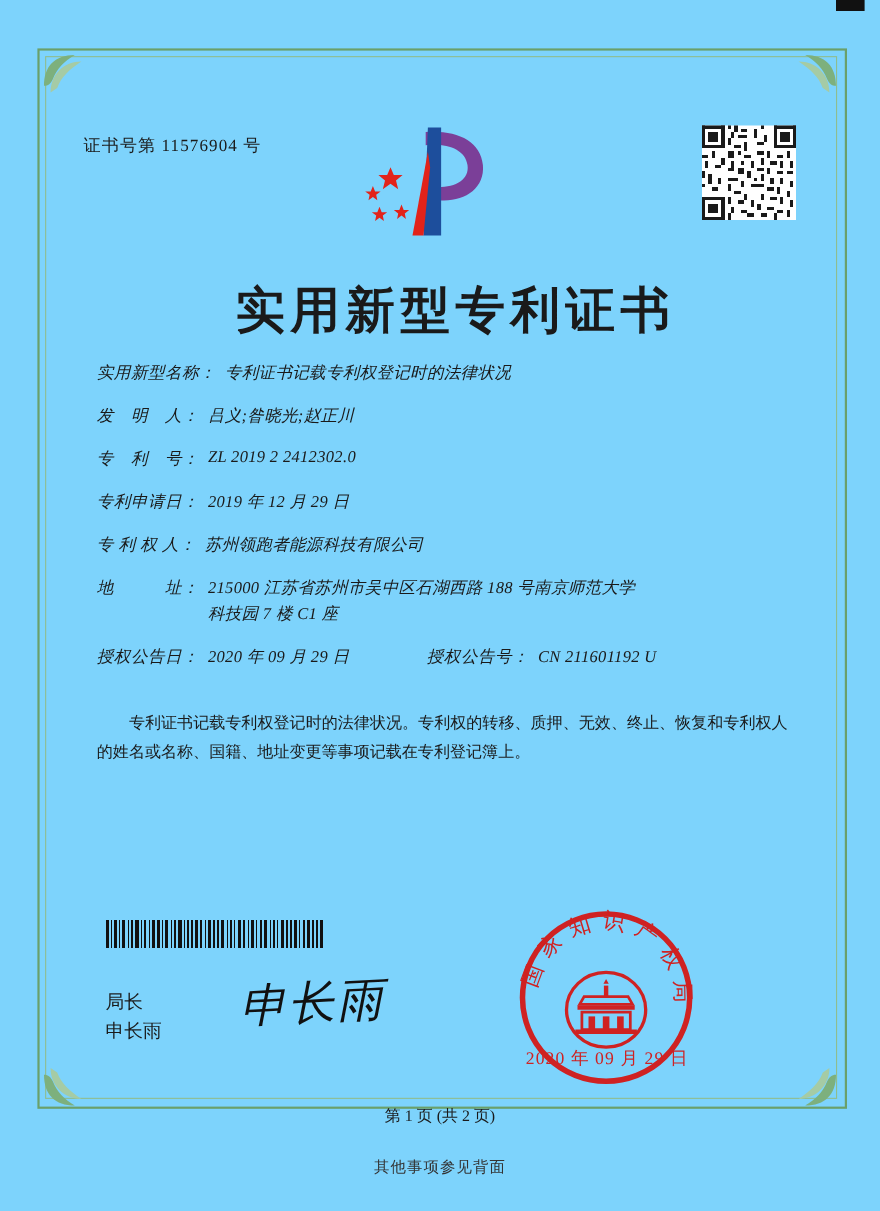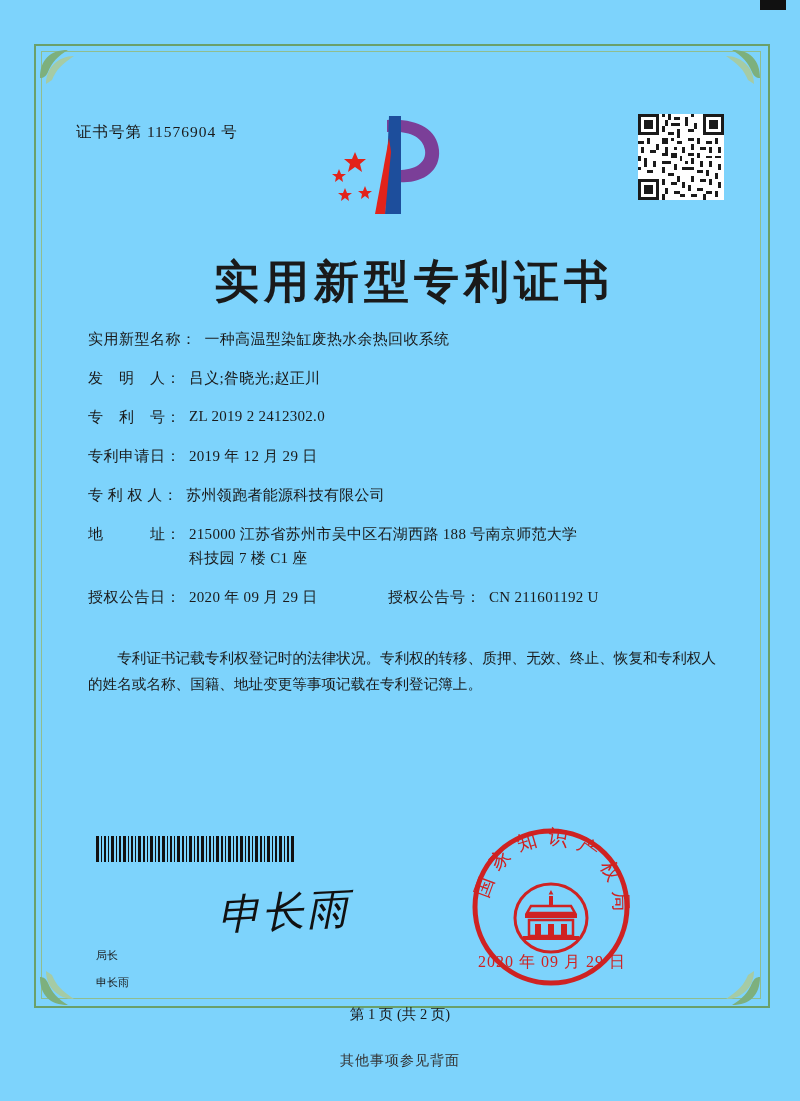--- a/index.html
+++ b/index.html
@@ -96,20 +96,21 @@
     padding-left: 28px;
   }
 
   
   .fields {
     position: absolute;
     left: 88px;
     top: 330px;
     width: 624px;
     font-size: 15px;
+    font-style: italic;
   }
   .frow {
     display: flex;
     align-items: flex-start;
     margin-bottom: 20px;
   }
   .flabel {
     flex: 0 0 auto;
     white-space: nowrap;
     letter-spacing: 0.5px;
@@ -150,22 +151,22 @@
     left: 96px;
     top: 836px;
     width: 200px;
     height: 26px;
   }
 
   
   .sig-label {
     position: absolute;
     left: 96px;
-    top: 942px;
-    font-size: 11px;
+    top: 897px;
+    font-size: 17px;
     line-height: 27px;
   }
   .sig-hand {
     position: absolute;
     left: 218px;
     top: 884px;
     font-size: 42px;
     font-family: "DejaVu Serif", serif;
     font-style: italic;
     letter-spacing: 2px;
@@ -347,21 +348,21 @@
         <rect x="16" y="16" width="1" height="1"></rect>
     </g>
   </svg>
 
   <div class="title">实用新型专利证书</div>
 
   <div class="fields">
 
     <div class="frow">
       <span class="flabel">实用新型名称：</span>
-      <span class="fvalue">一种高温型染缸废热水余热回收系统</span>
+      <span class="fvalue">专利证书记载专利权登记时的法律状况</span>
     </div>
 
     <div class="frow">
       <span class="flabel">发　明　人：</span>
       <span class="fvalue">吕义;昝晓光;赵正川</span>
     </div>
 
     <div class="frow">
       <span class="flabel">专　利　号：</span>
       <span class="fvalue">ZL 2019 2 2412302.0</span>

